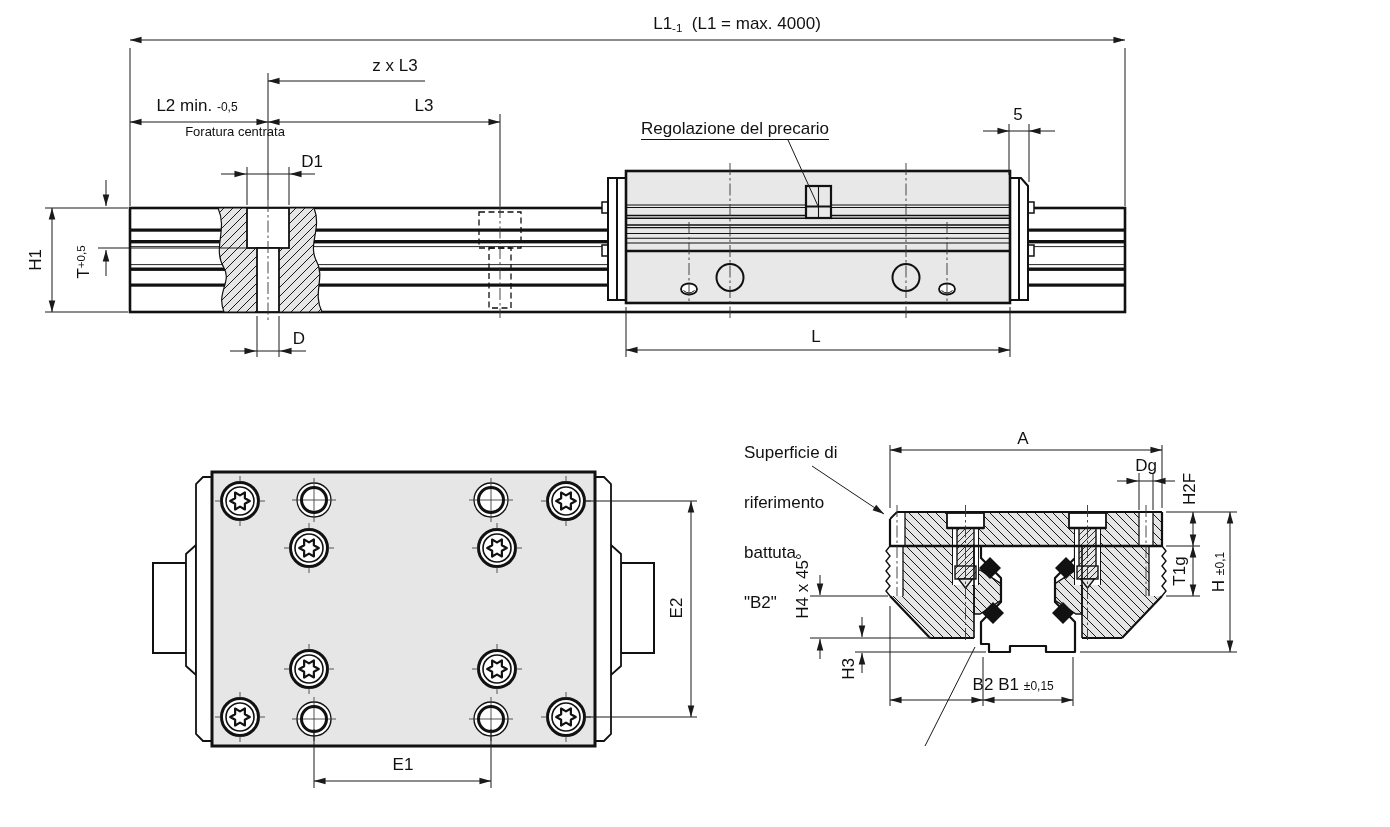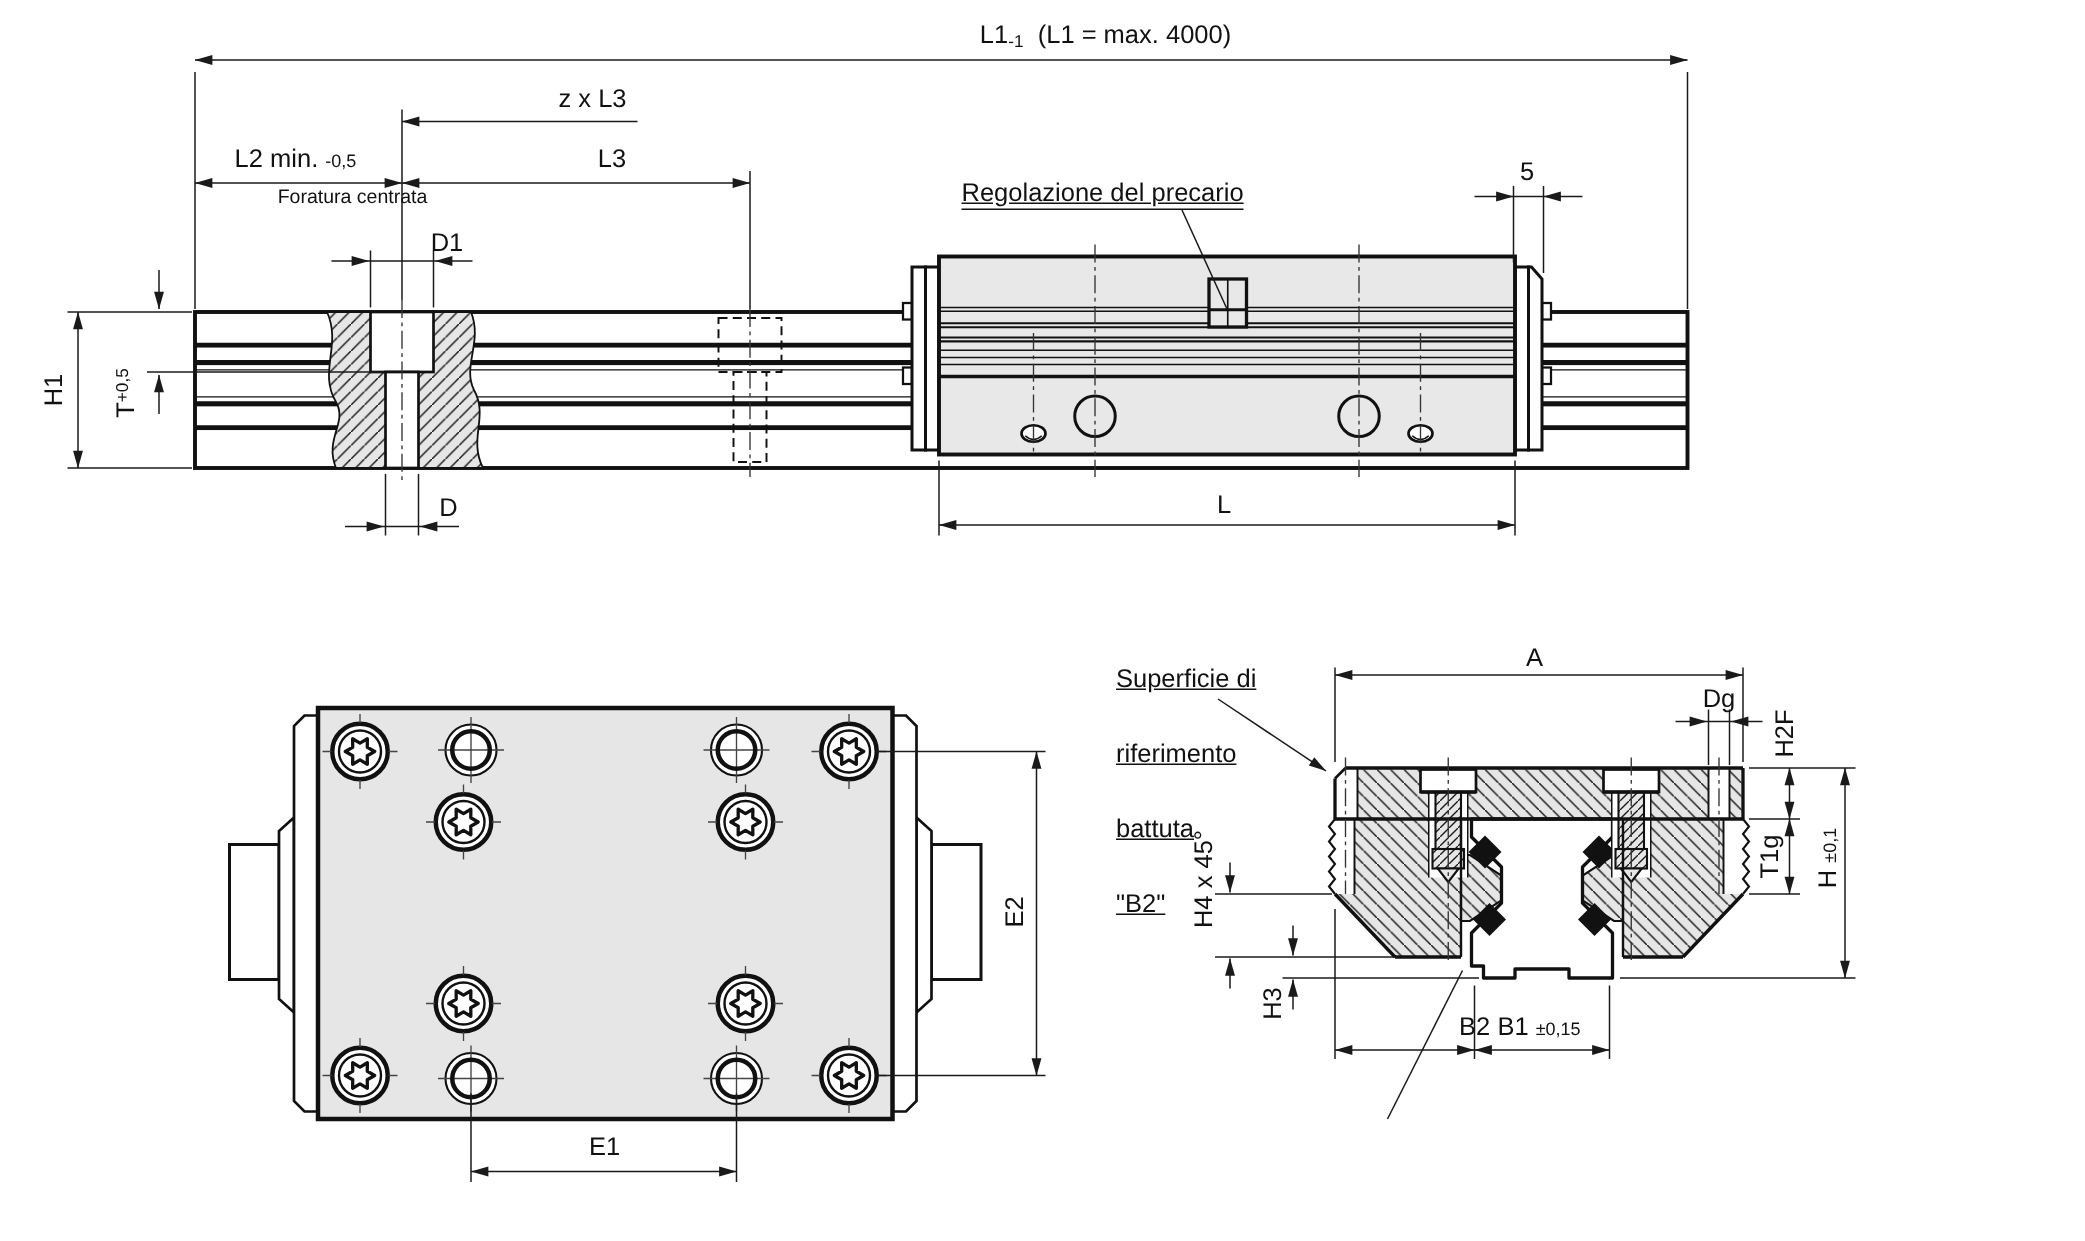--- a/index.html
+++ b/index.html
@@ -1,20 +1,20 @@
 <!DOCTYPE html>
 <html><head>
 <meta charset="utf-8">
 <style>
   html,body{margin:0;padding:0;background:#fff;}
   #stage{position:relative;width:1390px;height:827px;background:#fff;overflow:hidden;
          font-family:"Liberation Sans", sans-serif;color:#111;}
   #art{position:absolute;left:0;top:0;}
   .lbl{position:absolute;font-size:17px;white-space:nowrap;transform:translate(-50%,-50%);}
-  .lblL{position:absolute;font-size:17px;white-space:nowrap;text-decoration:underline;}
+  .lblL{position:absolute;font-size:17px;white-space:nowrap;}
   .rot{transform:translate(-50%,-50%) rotate(-90deg);}
   .sub{font-size:11.5px;vertical-align:-3px;}
   .sup{font-size:11.5px;vertical-align:4px;}
   .tol{font-size:12px;}
   .sm{font-size:13px;margin-left:38px;}
   .ul{border-bottom:1.4px solid #111;padding-bottom:1px;}
   .multi div{line-height:22px;margin-top:28px;}
   .multi3 div{line-height:20px;}
 </style>
 </head>
@@ -317,22 +317,22 @@
 </div>
 
 <div class="lbl" style="left:395px;top:66px">z x L3</div>
 
 <div class="lbl" style="left:197px;top:106px">
   <span>L2 min.</span>
   <span class="tol">-0,5</span>
 </div>
 <div class="lbl sm" style="left:197px;top:131px">Foratura centrata</div>
 
-<div class="lbl" style="left:408px;top:106px">L3</div>
-<div class="lbl" style="left:298px;top:162px">D1</div>
+<div class="lbl" style="left:424px;top:106px">L3</div>
+<div class="lbl" style="left:312px;top:162px">D1</div>
 
 <div class="lblL" style="left:641px;top:119px">
   <span class="ul">Regolazione del precario</span>
 </div>
 
 <div class="lbl" style="left:1018px;top:115px">5</div>
 
 <div class="lbl rot" style="left:36px;top:260px">H1</div>
 
 <div class="lbl rot" style="left:84px;top:262px">

